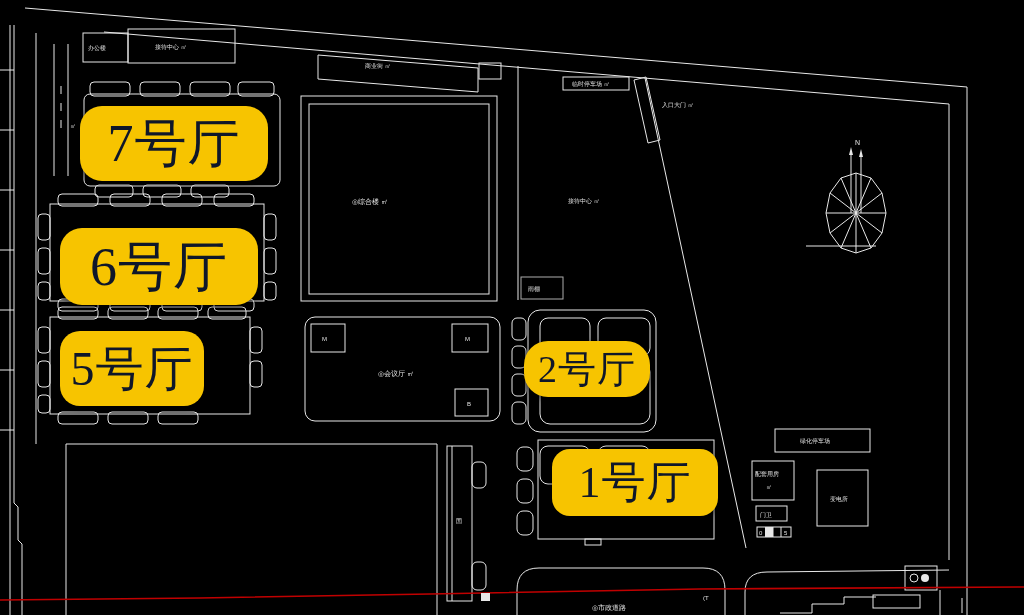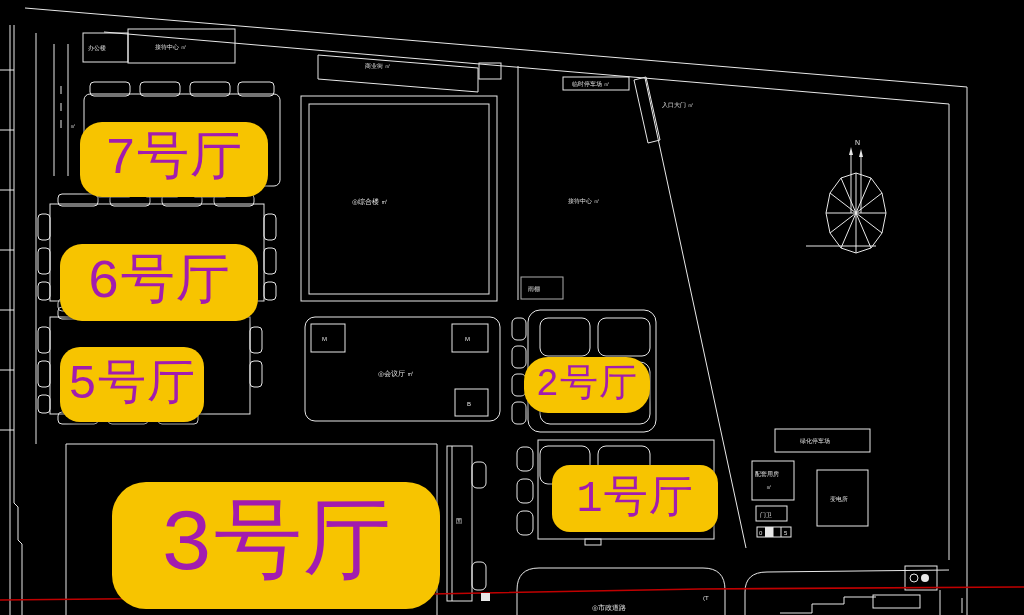--- a/index.html
+++ b/index.html
@@ -8,24 +8,24 @@
     overflow:hidden;font-family:"Liberation Sans","DejaVu Sans",sans-serif;
   }
   #linework{position:absolute;left:0;top:0;}
   .cadline{stroke:#E8E8E8;stroke-width:1;fill:none;}
   .cadgray{stroke:#ADADAD;stroke-width:1;fill:none;}
   .cadtext{fill:#E0E0E0;font-size:6px;font-family:"Liberation Sans","DejaVu Sans",sans-serif;}
   .cadtext7{fill:#E8E8E8;font-size:7px;font-family:"Liberation Sans","DejaVu Sans",sans-serif;}
   .redline{stroke:#C00000;stroke-width:1.6;fill:none;}
   .hall-label{
     position:absolute;display:flex;align-items:center;justify-content:center;
-    background:#F7C400;color:#a21caf;font-weight:500;
+    background:#F7C400;color:#0f172a;font-weight:500;
     box-shadow:0 2px 6px rgba(0,0,0,0.55);
-    font-family:Liberation Mono, monospace;
-    line-height:1;letter-spacing:1px;margin-top:16px;
+    font-family:Liberation Serif, serif;
+    line-height:1;letter-spacing:1px;
   }
   #lbl-h7{left:80px;top:106px;width:188px;height:75px;border-radius:22px;font-size:52px;}
   #lbl-h6{left:60px;top:228px;width:198px;height:77px;border-radius:22px;font-size:54px;}
   #lbl-h5{left:60px;top:331px;width:144px;height:75px;border-radius:20px;font-size:48px;}
   #lbl-h2{left:524px;top:341px;width:126px;height:56px;border-radius:24px;font-size:38px;}
   #lbl-h1{left:552px;top:449px;width:166px;height:67px;border-radius:18px;font-size:44px;}
   #lbl-h3{left:112px;top:466px;width:328px;height:127px;border-radius:34px;font-size:88px;}
 </style>
 </head>
 <body>
@@ -236,15 +236,14 @@
       <text class="cadtext7" x="592" y="610">◎市政道路</text>
       <text class="cadtext" x="703" y="600">(T</text>
     </g>
   </svg>
 
   <div class="hall-label" id="lbl-h7">7号厅</div>
   <div class="hall-label" id="lbl-h6">6号厅</div>
   <div class="hall-label" id="lbl-h5">5号厅</div>
   <div class="hall-label" id="lbl-h2">2号厅</div>
   <div class="hall-label" id="lbl-h1">1号厅</div>
-  <div class="hall-label" id="lbl-h3">3号厅</div>
 
 </div>
 
 </body></html>

